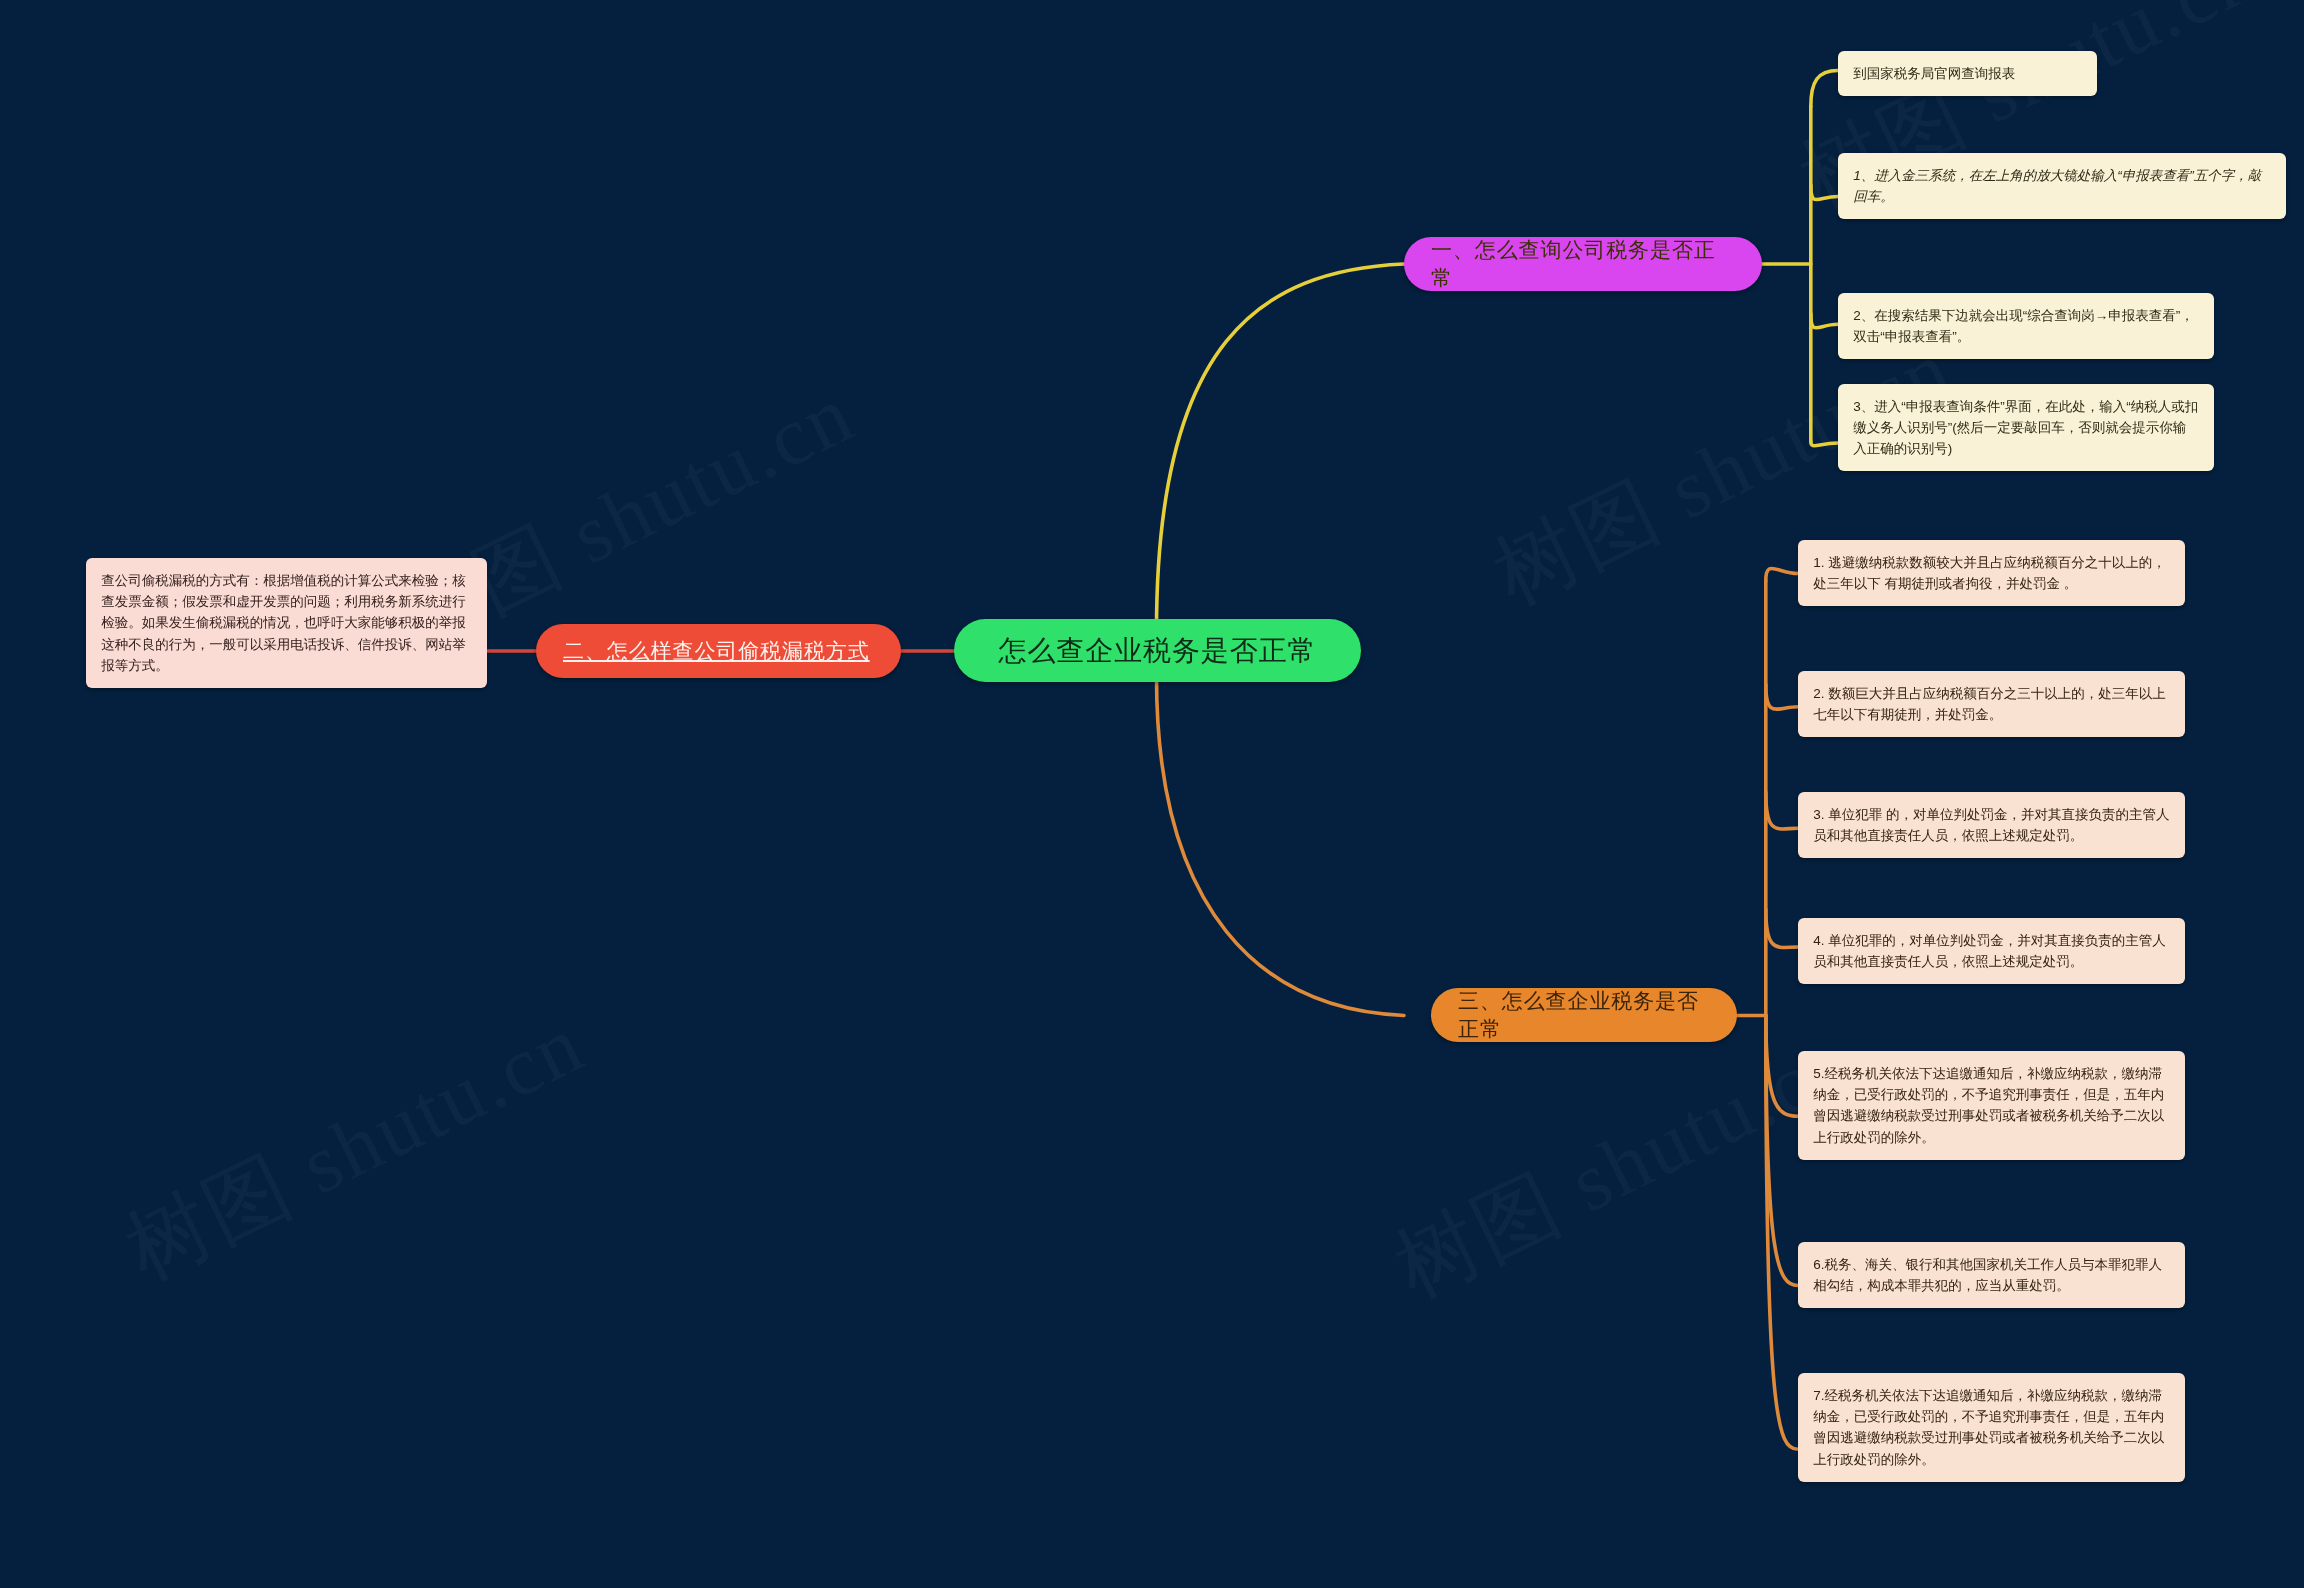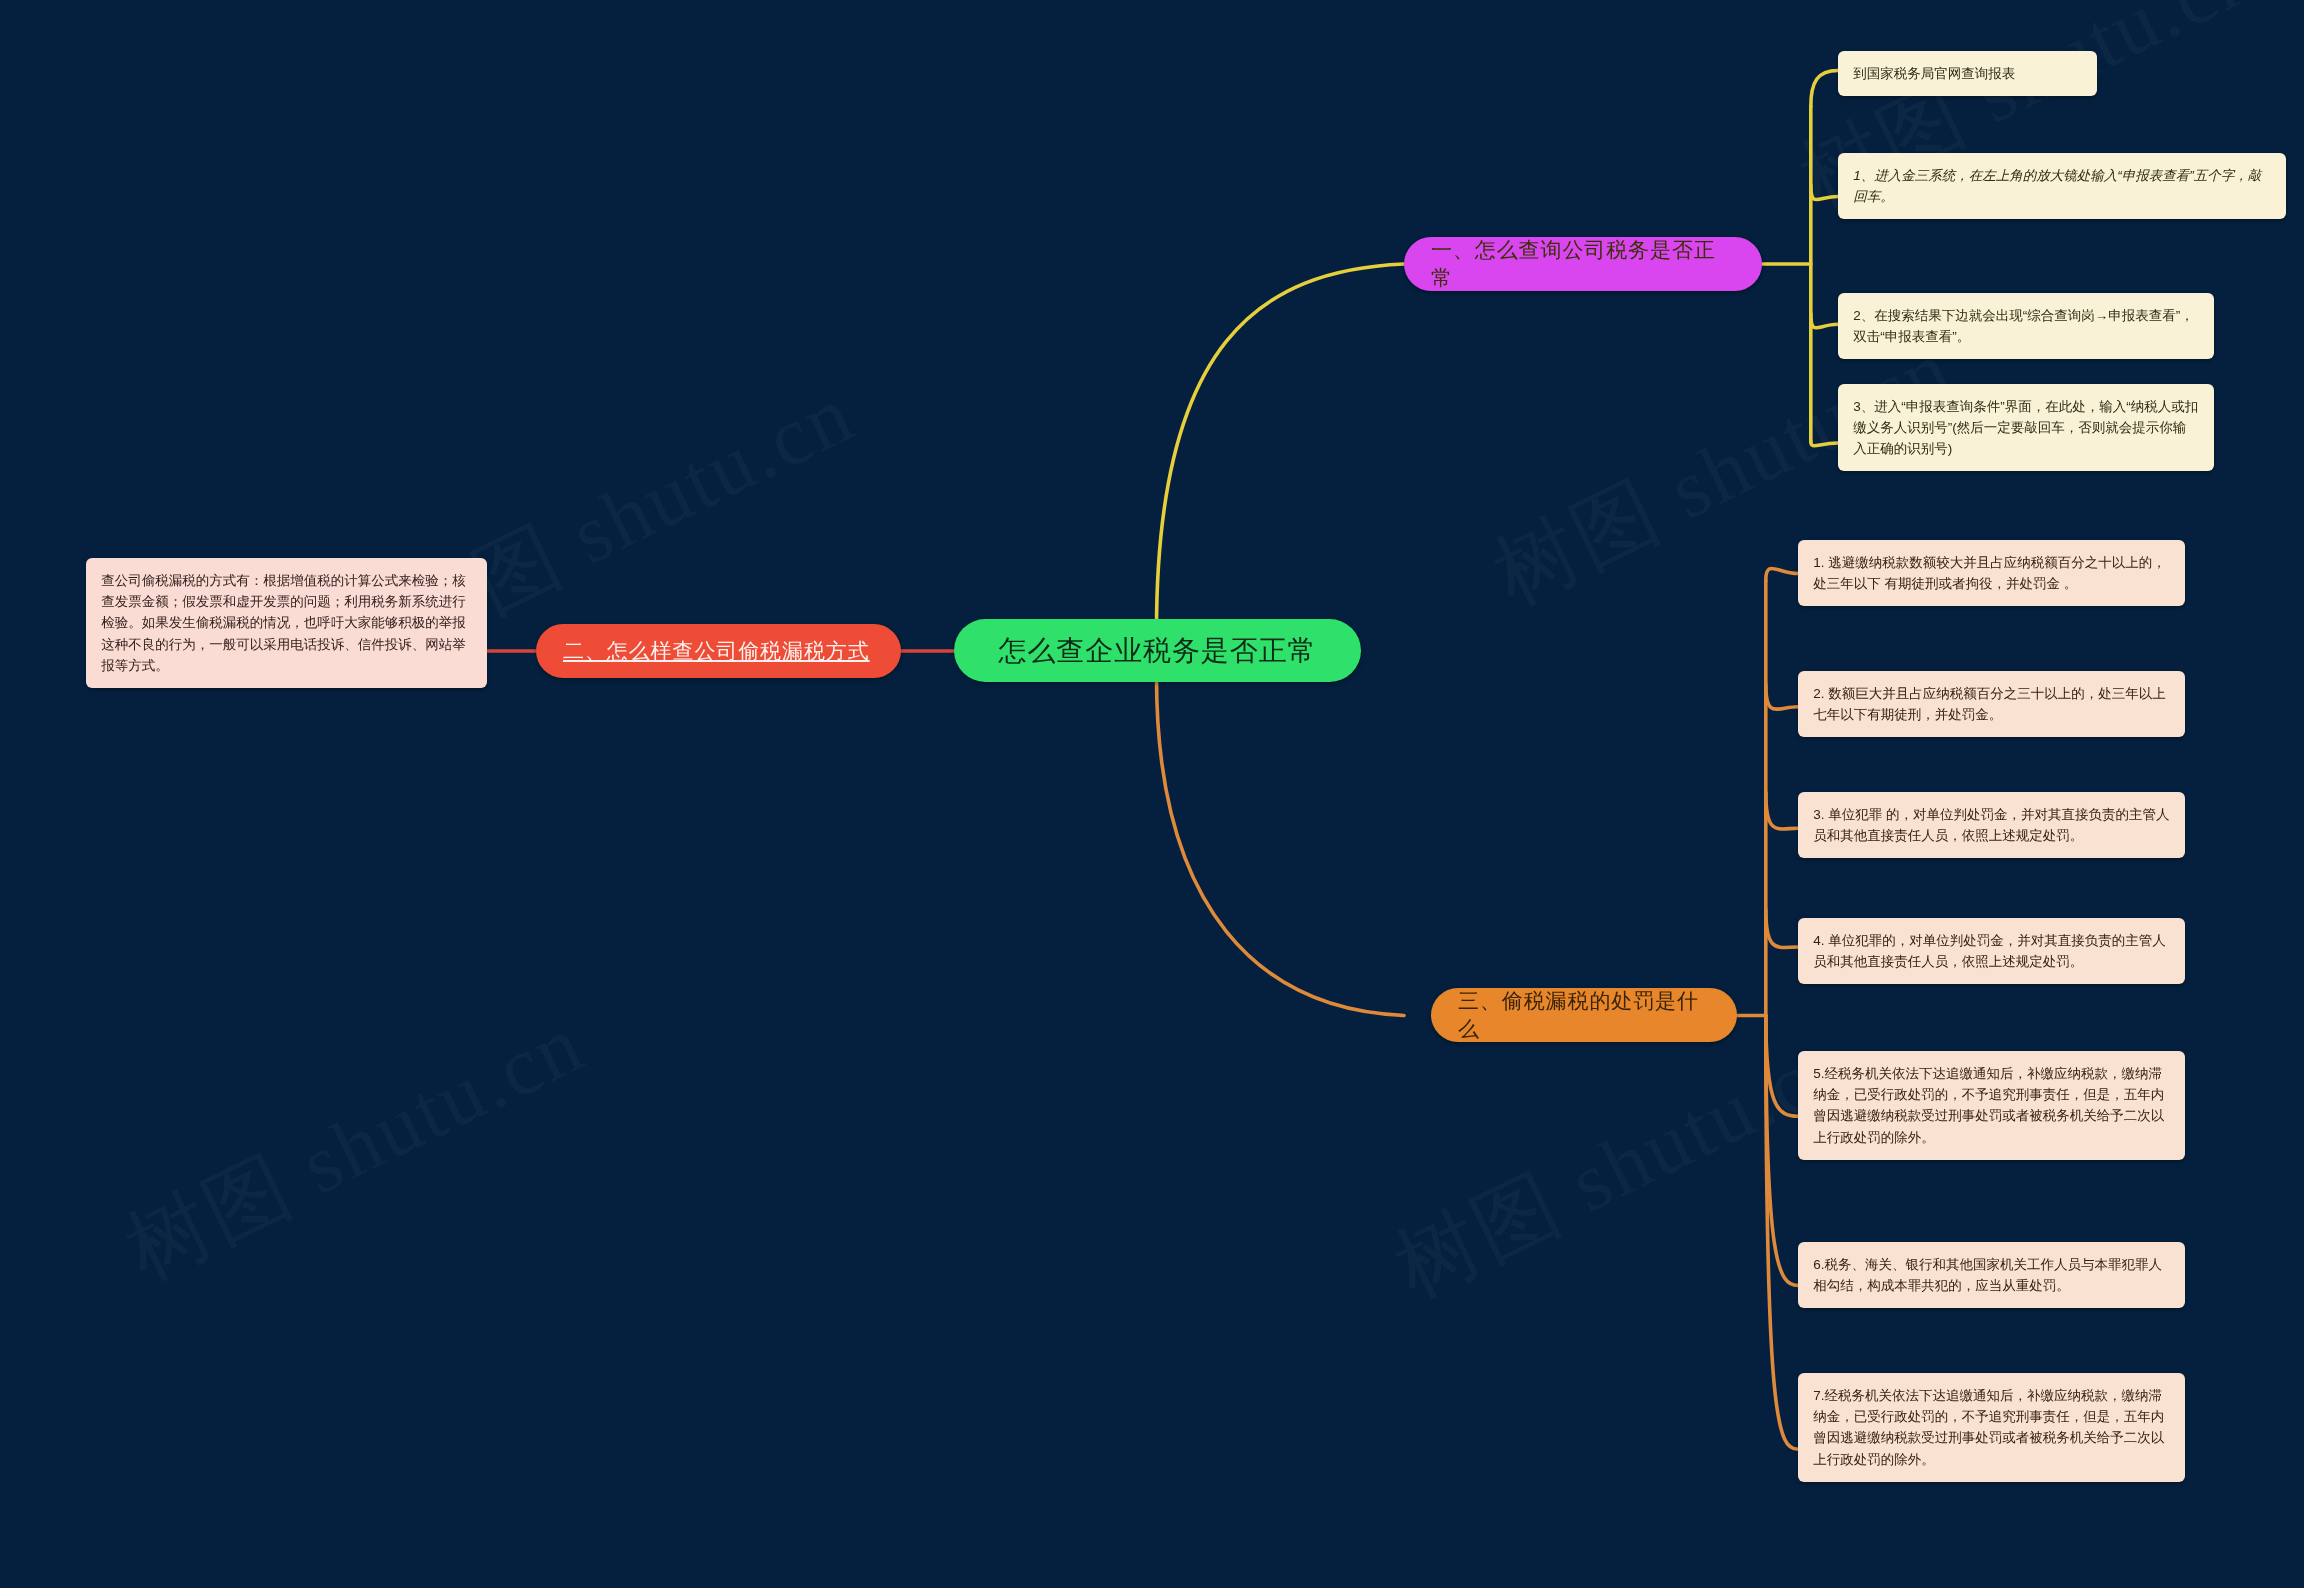--- a/index.html
+++ b/index.html
@@ -144,21 +144,21 @@
   <div class="node leaf-node leaf-yellow" style="left:1838px; top:153px; width:448px;font-style:italic;">1、进入金三系统，在左上角的放大镜处输入“申报表查看”五个字，敲回车。</div>
 
   <div class="node leaf-node leaf-yellow" style="left:1838px; top:293px; width:376px;">2、在搜索结果下边就会出现“综合查询岗→申报表查看”，双击“申报表查看”。</div>
 
   <div class="node leaf-node leaf-yellow" style="left:1838px; top:384px; width:376px;">3、进入“申报表查询条件”界面，在此处，输入“纳税人或扣缴义务人识别号”(然后一定要敲回车，否则就会提示你输入正确的识别号)</div>
 
   <div class="node branch-node branch-red" style="left:536px; top:624px; width:365px; height:54px;text-decoration:underline;">二、怎么样查公司偷税漏税方式</div>
 
   <div class="node leaf-node leaf-red" style="left:86px; top:558px; width:401px;">查公司偷税漏税的方式有：根据增值税的计算公式来检验；核查发票金额；假发票和虚开发票的问题；利用税务新系统进行检验。如果发生偷税漏税的情况，也呼吁大家能够积极的举报这种不良的行为，一般可以采用电话投诉、信件投诉、网站举报等方式。</div>
 
-  <div class="node branch-node branch-orange" style="left:1431px; top:988px; width:306px; height:54px;">三、偷税漏税的处罚是什么</div>
+  <div class="node branch-node branch-orange" style="left:1431px; top:988px; width:306px; height:54px;">三、怎么查企业税务是否正常</div>
 
   <div class="node leaf-node leaf-orange" style="left:1798px; top:540px; width:387px;">1. 逃避缴纳税款数额较大并且占应纳税额百分之十以上的，处三年以下 有期徒刑或者拘役，并处罚金 。</div>
 
   <div class="node leaf-node leaf-orange" style="left:1798px; top:671px; width:387px;">2. 数额巨大并且占应纳税额百分之三十以上的，处三年以上七年以下有期徒刑，并处罚金。</div>
 
   <div class="node leaf-node leaf-orange" style="left:1798px; top:792px; width:387px;">3. 单位犯罪 的，对单位判处罚金，并对其直接负责的主管人员和其他直接责任人员，依照上述规定处罚。</div>
 
   <div class="node leaf-node leaf-orange" style="left:1798px; top:918px; width:387px;">4. 单位犯罪的，对单位判处罚金，并对其直接负责的主管人员和其他直接责任人员，依照上述规定处罚。</div>
 
   <div class="node leaf-node leaf-orange" style="left:1798px; top:1051px; width:387px;">5.经税务机关依法下达追缴通知后，补缴应纳税款，缴纳滞纳金，已受行政处罚的，不予追究刑事责任，但是，五年内曾因逃避缴纳税款受过刑事处罚或者被税务机关给予二次以上行政处罚的除外。</div>

